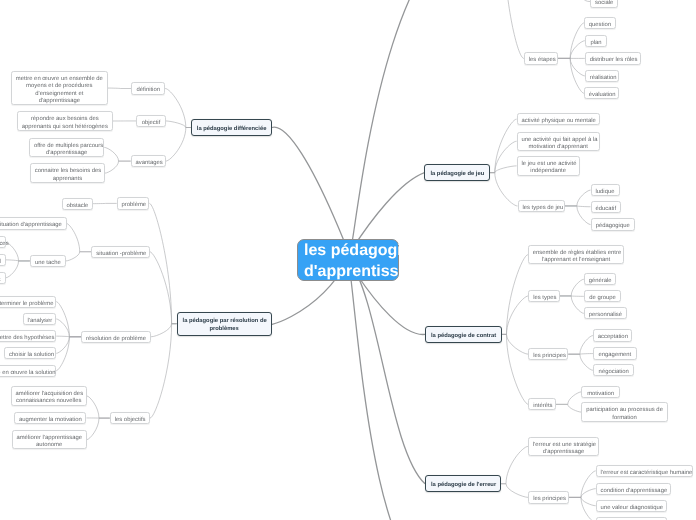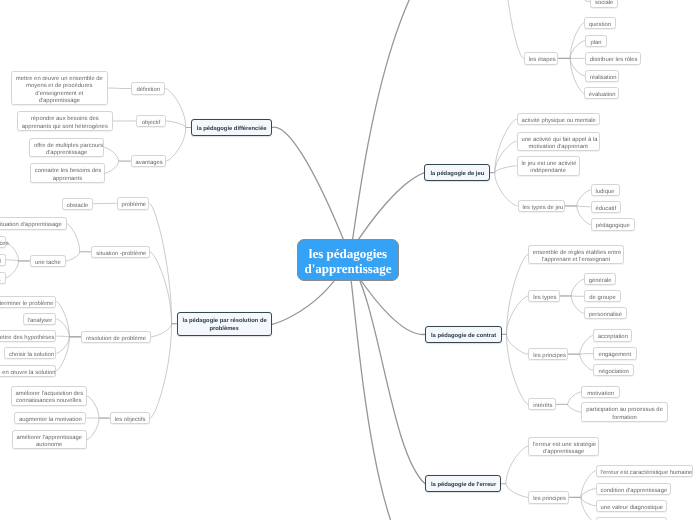--- a/index.html
+++ b/index.html
@@ -13,21 +13,21 @@
         justify-content:center;text-align:center;white-space:normal;}
   .node span{display:block;width:100%;white-space:nowrap;position:relative;}
   .leaf span{top:2.5px;}
   .branch span{top:1.5px;}
   .root span{top:1.6px;}
   .leaf{border:0.75px solid #d3d5d7;border-radius:2.6px;background:#fff;box-shadow:0 0.7px 0.8px rgba(0,0,0,0.055);color:#66696c;
         font-size:5.9px;line-height:7.25px;padding:0 3.9px;}
   .branch{border:1.2px solid #36474f;border-radius:3px;background:#f4f7fc;box-shadow:0 0.8px 1.2px rgba(0,0,0,0.13);color:#2b3b47;
           font-size:5.8px;font-weight:bold;line-height:8px;padding:0 5px;}
   .root{border:1.7px solid #8c8c8c;border-radius:7px;background:#36a2f5;color:#fff;
-        font-size:13px;font-weight:bold;line-height:15px;padding:0 6px;font-family:Liberation Serif, serif;}
+        font-size:16px;font-weight:bold;line-height:21px;padding:0 6px;}
 </style>
 </head>
 <body>
 
 <div id="stage">
 <svg id="links" viewBox="0 0 696 520">
       <path d="M 348.5 259.5 C 379.1 331.8 304 116.5 271.8 127.5" fill="none" stroke="#949698" stroke-width="1.3"></path>
       <path d="M 348.5 259.5 C 307.6 327.7 374.6 191.5 424.4 172.65" fill="none" stroke="#949698" stroke-width="1.3"></path>
       <path d="M 348.5 259.5 C 355.7 251.3 377.5 -69.8 489 -80" fill="none" stroke="#949698" stroke-width="1.3"></path>
       <path d="M 348.5 259.5 C 314.4 321 255.6 328.5 271.7 323.7" fill="none" stroke="#949698" stroke-width="1.3"></path>

